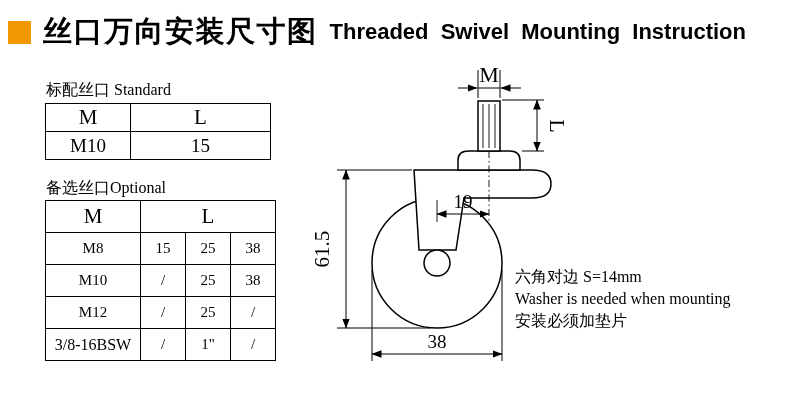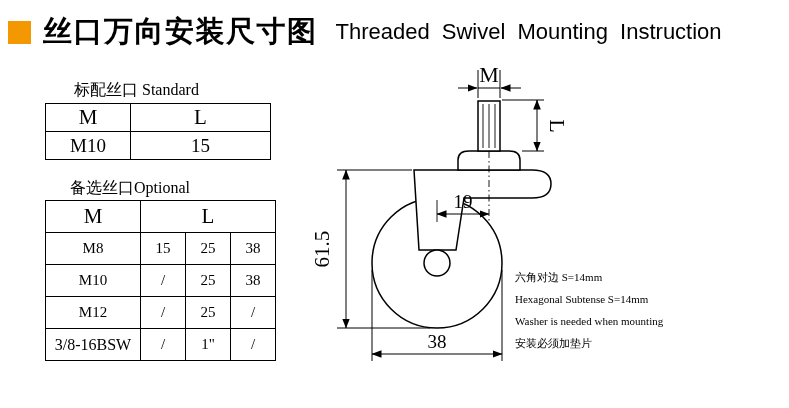--- a/index.html
+++ b/index.html
@@ -18,31 +18,31 @@
   .header {
     position: absolute; left: 8px; top: 12px;
     display: flex; align-items: center; gap: 12px;
   }
   .accent-square { width: 23px; height: 23px; background: #F39800; }
   .title-zh {
     font-size: 29px; font-weight: 700; letter-spacing: 1.5px;
     font-family: "Liberation Sans", sans-serif;
   }
   .title-en {
-    font-size: 22px; font-weight: 400; word-spacing: 6px; margin-left: 6px;
+    font-size: 22px; font-weight: 700; word-spacing: 6px; margin-left: 0;
     font-family: "Liberation Sans", sans-serif;
   }
 
   
   .section-label {
     position: absolute; font-family: "Liberation Serif", serif;
     font-size: 16px; color: #000;
   }
-  #standard-label { left: 46px; top: 80px; margin-left: 28px; }
-  #optional-label { left: 46px; top: 178px; margin-left: 24px; }
+  #standard-label { left: 46px; top: 80px; }
+  #optional-label { left: 46px; top: 178px; }
 
   
   .dim-table {
     position: absolute; border-collapse: collapse; table-layout: fixed;
     background: #fff; font-family: "Liberation Serif", serif; color: #000;
   }
   .dim-table td {
     border: 1.5px solid #000; text-align: center; vertical-align: middle;
     overflow: hidden; white-space: nowrap;
   }
@@ -60,21 +60,21 @@
   .geo { fill: #fff; stroke: #000; stroke-width: 1.5; }
   .thin { stroke: #000; stroke-width: 0.9; fill: none; }
   .dim  { stroke: #000; stroke-width: 1; fill: none; }
   .dim-text {
     font-family: "Liberation Serif", serif; fill: #000;
   }
 
   
   .notes {
     position: absolute; left: 515px; top: 266px; width: 272px;
-    font-family: "Liberation Serif", serif; font-size: 11px;
+    font-family: "Liberation Serif", serif; font-size: 16px;
     line-height: 22px; color: #000;
   }
 </style>
 </head>
 <body>
 
 <div class="page">
 
   <div class="header">
     <div class="accent-square" style="background-color: rgb(243, 152, 0);"></div>
@@ -205,18 +205,17 @@
     <g>
       <line class="dim" x1="372" y1="270" x2="372" y2="361"></line>
       <line class="dim" x1="502" y1="270" x2="502" y2="361"></line>
       <line class="dim" x1="372" y1="354" x2="502" y2="354" marker-start="url(#arrow)" marker-end="url(#arrow)"></line>
       <text class="dim-text" x="437" y="348" font-size="19" text-anchor="middle">38</text>
     </g>
   </svg>
 
   <div class="notes">
     <p>六角对边 S=14mm</p>
-    <p>Hexagonal Subtense S=14mm</p>
     <p>Washer is needed when mounting</p>
     <p>安装必须加垫片</p>
   </div>
 
 </div>
 
 </body></html>

